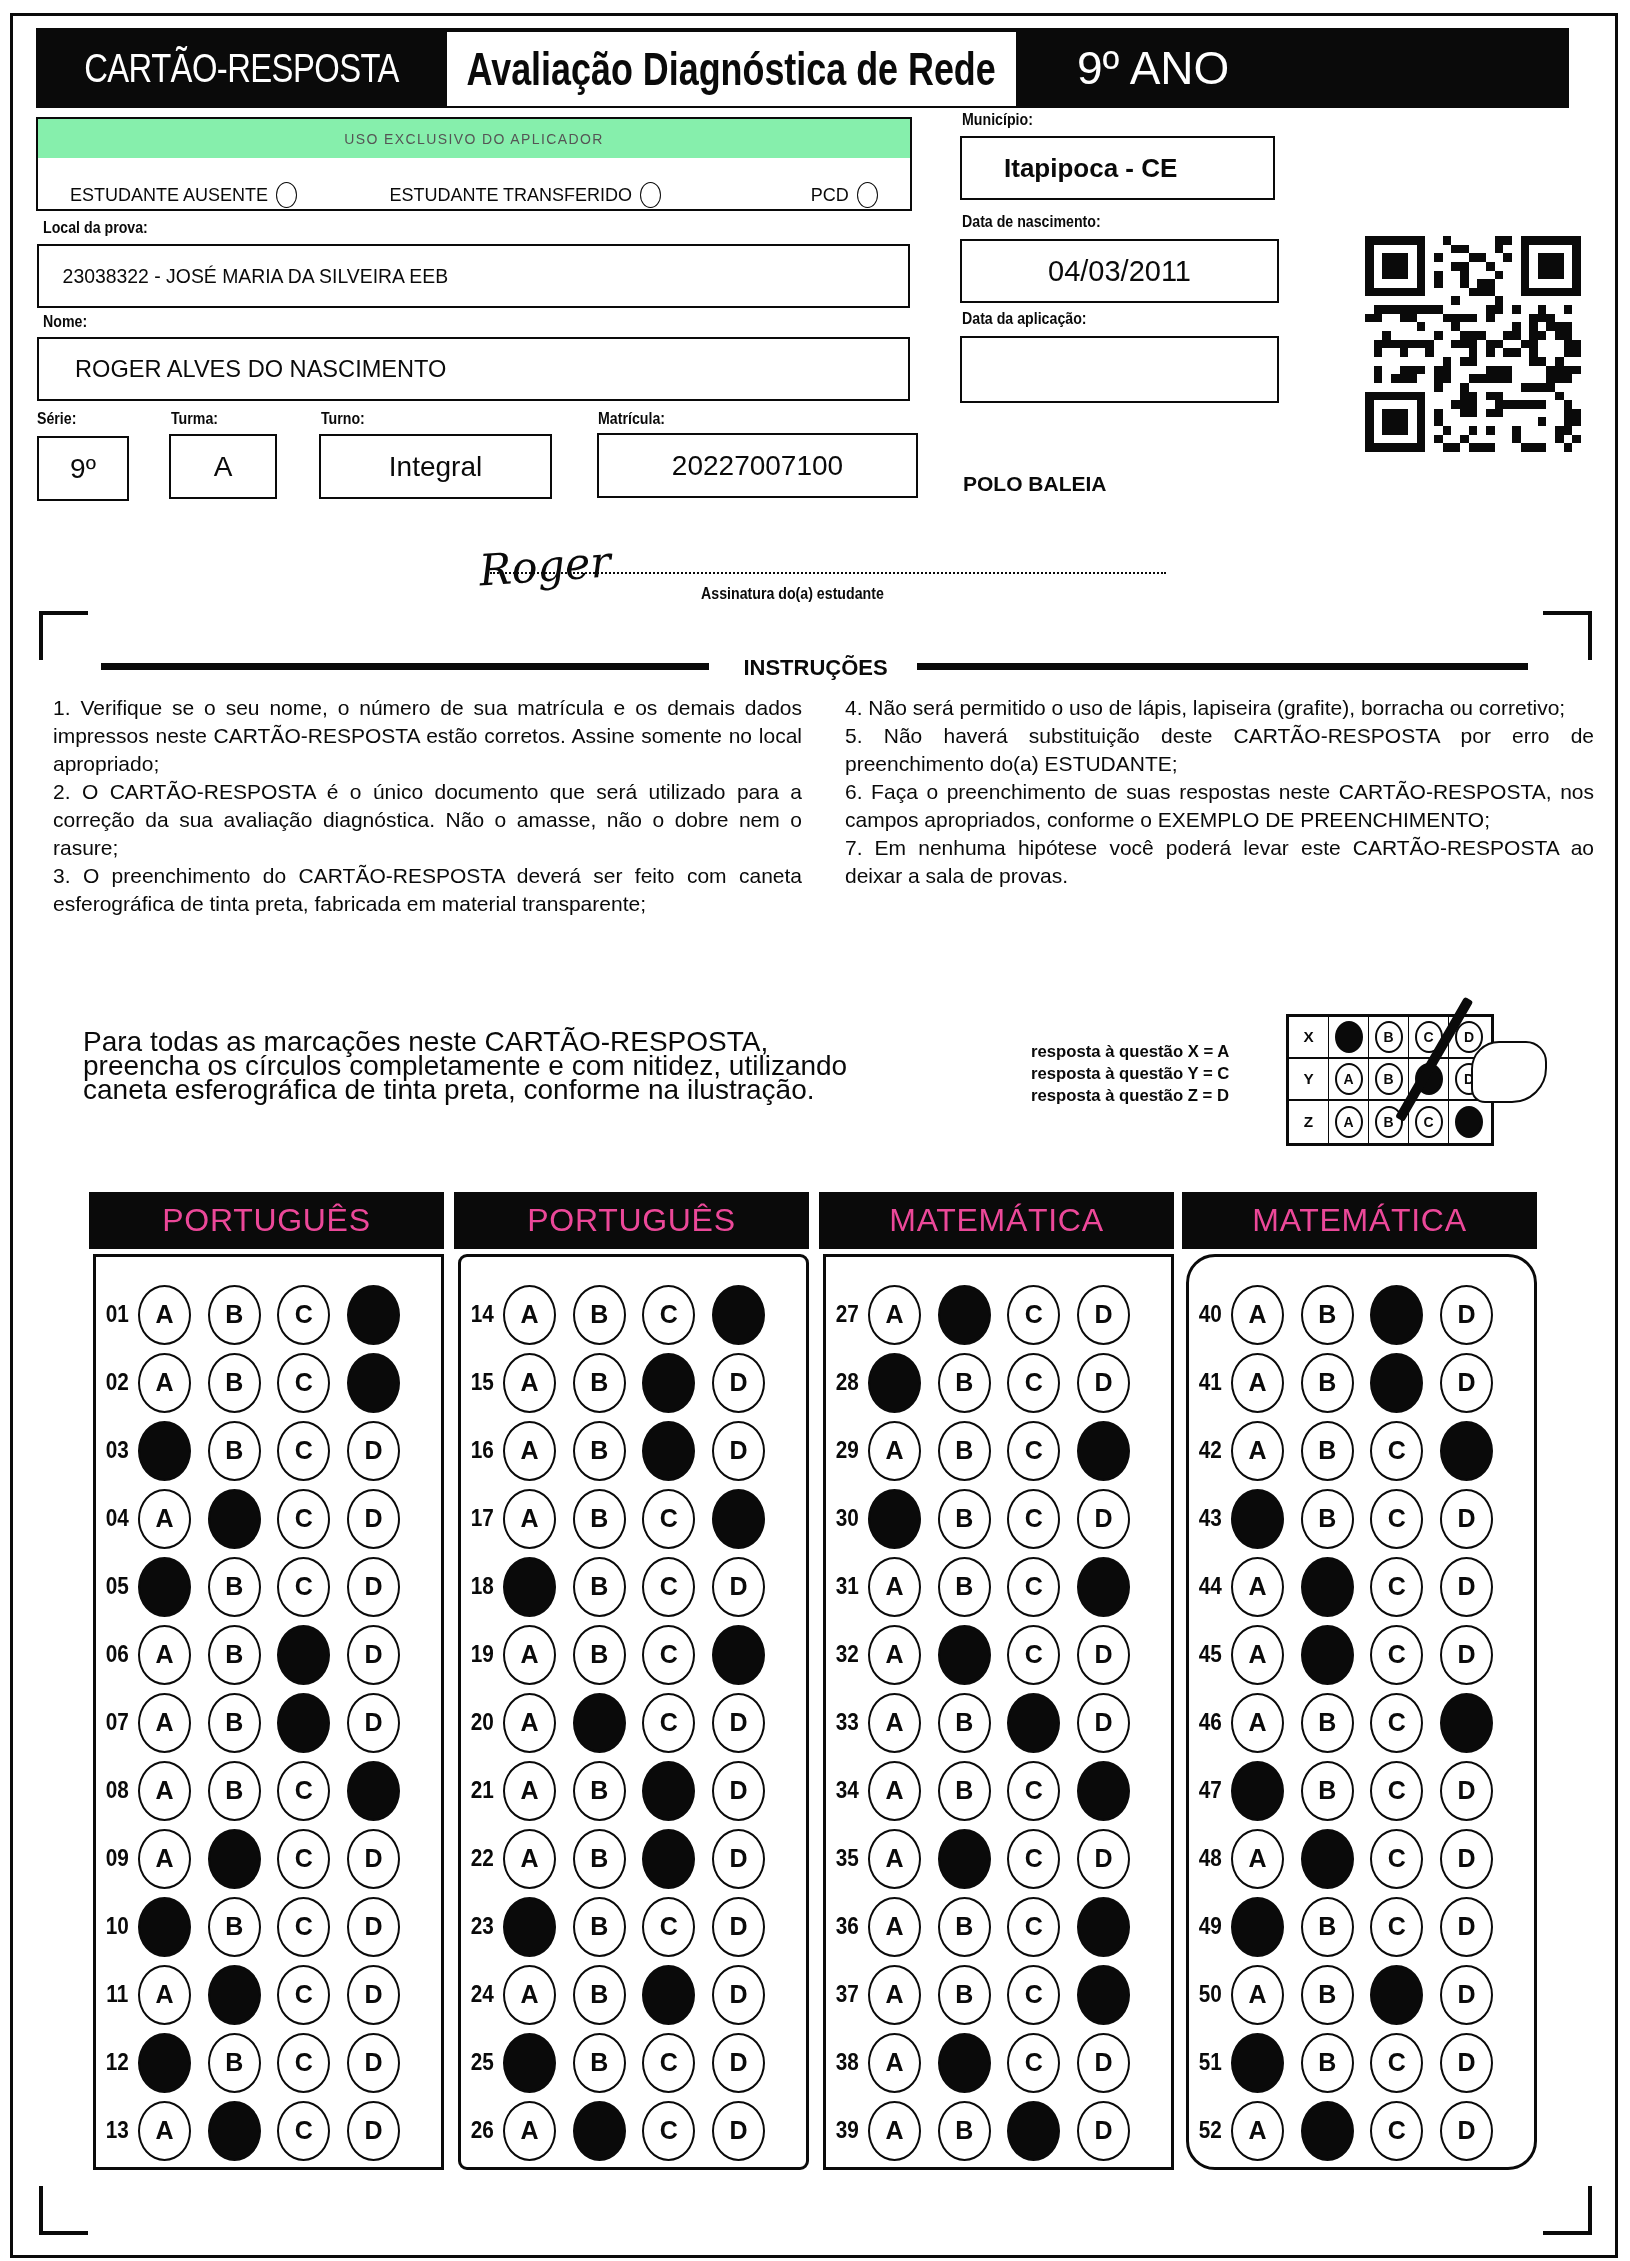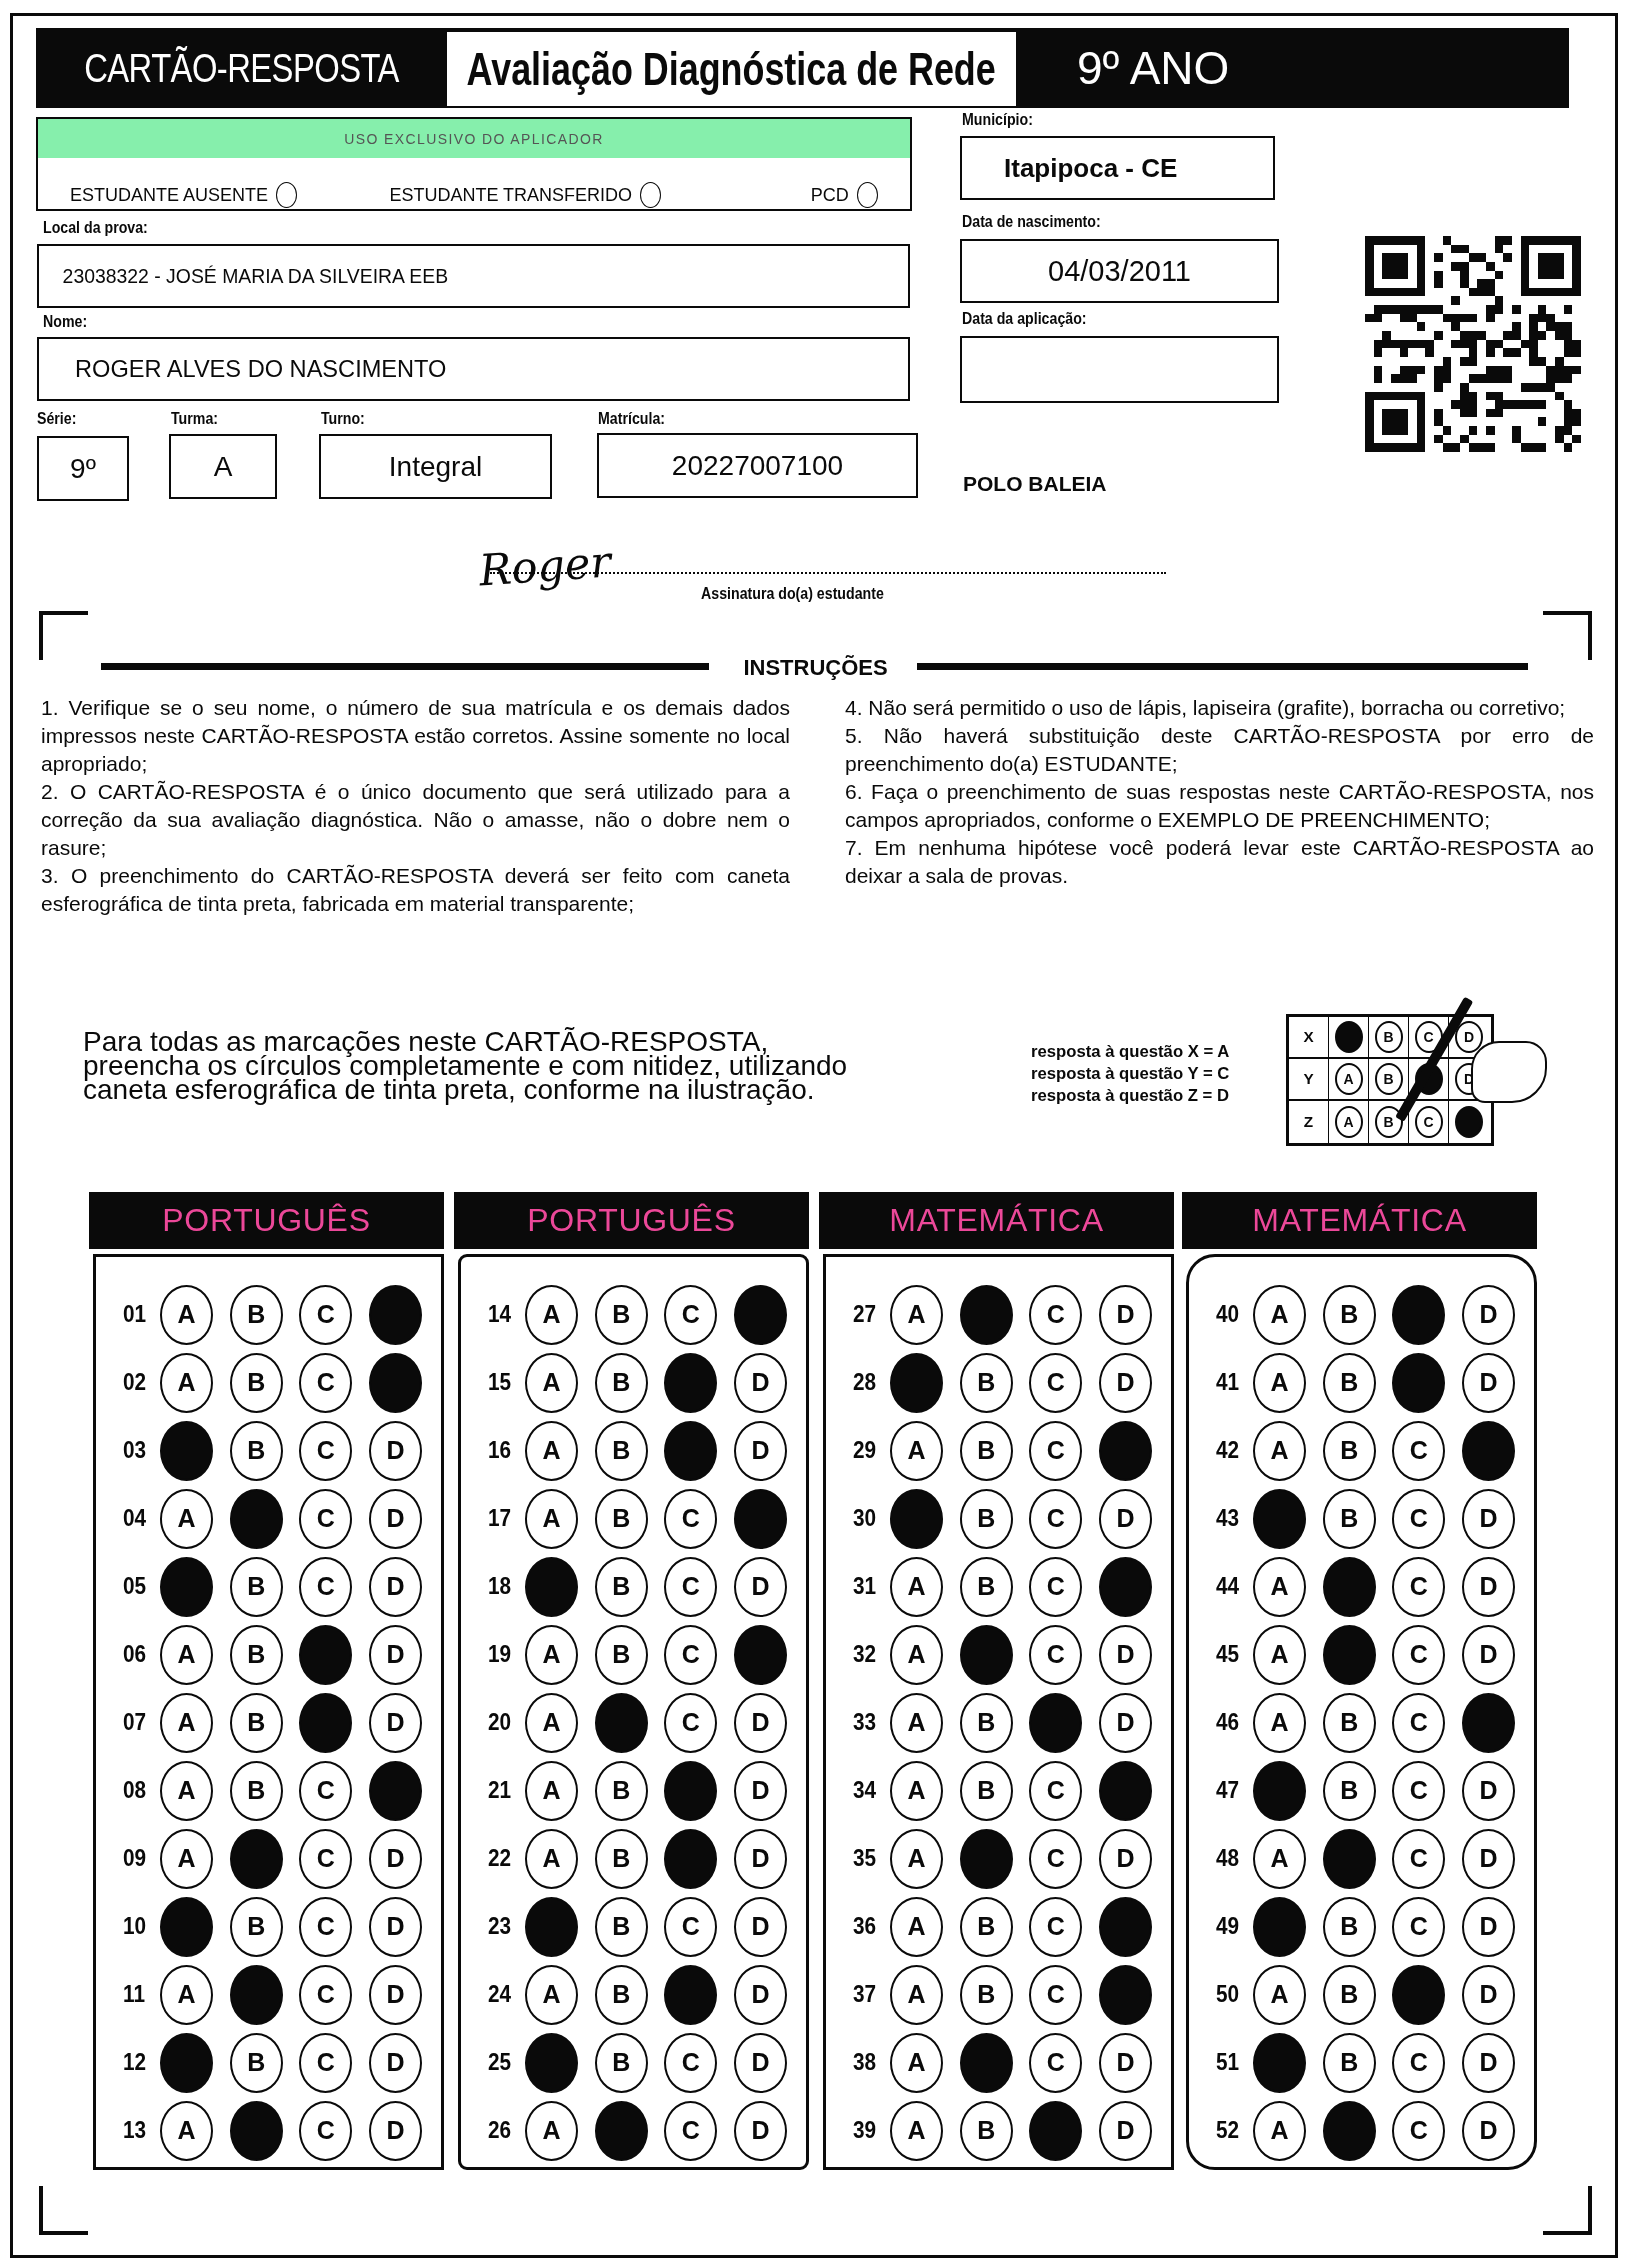--- a/index.html
+++ b/index.html
@@ -52,21 +52,21 @@
   .ex-cell { width: 40px; border-right: 1.4px solid #0a0a0a; display: flex; align-items: center; justify-content: center; font-size: 15.3px; font-weight: bold; }
   .ex-cell:last-child { border-right: none; }
   .ex-bub { width: 28px; height: 32px; border: 2.1px solid #0a0a0a; border-radius: 50%; display: flex; align-items: center; justify-content: center; font-size: 14px; }
   .ex-bub.filled { background: #0a0a0a; }
   .pen { position: absolute; left: 1464px; top: 999px; width: 9.7px; height: 139px; background: #0a0a0a; transform: rotate(30deg); transform-origin: top; border-radius: 2.8px; }
   .hand { position: absolute; left: 1471px; top: 1041px; width: 76px; height: 62px; border: 2.1px solid #0a0a0a; border-radius: 28px 21px 35px 14px; background: #fff; }
 
   
   .subj-hdr { position: absolute; top: 1192px; height: 57px; background: #0a0a0a; color: #ec4899; font-size: 32px; display: flex; align-items: center; justify-content: center; letter-spacing: 0.7px; }
   .ans-box { position: absolute; top: 1254px; height: 916px; border: 3.5px solid #0a0a0a; padding-top: 23.6px; }
-  .q-row { display: flex; align-items: center; height: 68px; padding-left: 27px; }
+  .q-row { display: flex; align-items: center; height: 68px; padding-left: 5px; text-align: center; }
   .q-num { width: 37px; font-size: 23.6px; font-weight: bold; transform: scaleX(0.88); transform-origin: left; }
   .bub { width: 53px; height: 60px; border: 2.8px solid #0a0a0a; border-radius: 50%; margin-right: 16.7px; display: flex; align-items: center; justify-content: center; font-size: 25px; font-weight: bold; }
   .bub.filled { background: #0a0a0a; color: #0a0a0a; }
 </style>
 </head>
 <body>
 
 <div class="frame"></div>
 
 <div class="hdr">
@@ -348,21 +348,21 @@
 
 <div class="corner c-tl"></div>
 <div class="corner c-tr"></div>
 <div class="corner c-bl"></div>
 <div class="corner c-br"></div>
 
 <div class="instr-rule" style="left:101px; width:608px;"></div>
 <div class="instr-rule" style="left:917px; width:611px;"></div>
 <div class="instr-title">INSTRUÇÕES</div>
 
-<div class="instr-col" style="left:41px;">
+<div class="instr-col" style="left:53px;">
   <p>1. Verifique se o seu nome, o número de sua matrícula e os demais dados impressos neste CARTÃO-RESPOSTA estão corretos. Assine somente no local apropriado;</p>
   <p>2. O CARTÃO-RESPOSTA é o único documento que será utilizado para a correção da sua avaliação diagnóstica. Não o amasse, não o dobre nem o rasure;</p>
   <p>3. O preenchimento do CARTÃO-RESPOSTA deverá ser feito com caneta esferográfica de tinta preta, fabricada em material transparente;</p>
 </div>
 <div class="instr-col" style="left:845px;">
   <p>4. Não será permitido o uso de lápis, lapiseira (grafite), borracha ou corretivo;</p>
   <p>5. Não haverá substituição deste CARTÃO-RESPOSTA por erro de preenchimento do(a) ESTUDANTE;</p>
   <p>6. Faça o preenchimento de suas respostas neste CARTÃO-RESPOSTA, nos campos apropriados, conforme o EXEMPLO DE PREENCHIMENTO;</p>
   <p>7. Em nenhuma hipótese você poderá levar este CARTÃO-RESPOSTA ao deixar a sala de provas.</p>
 </div>

